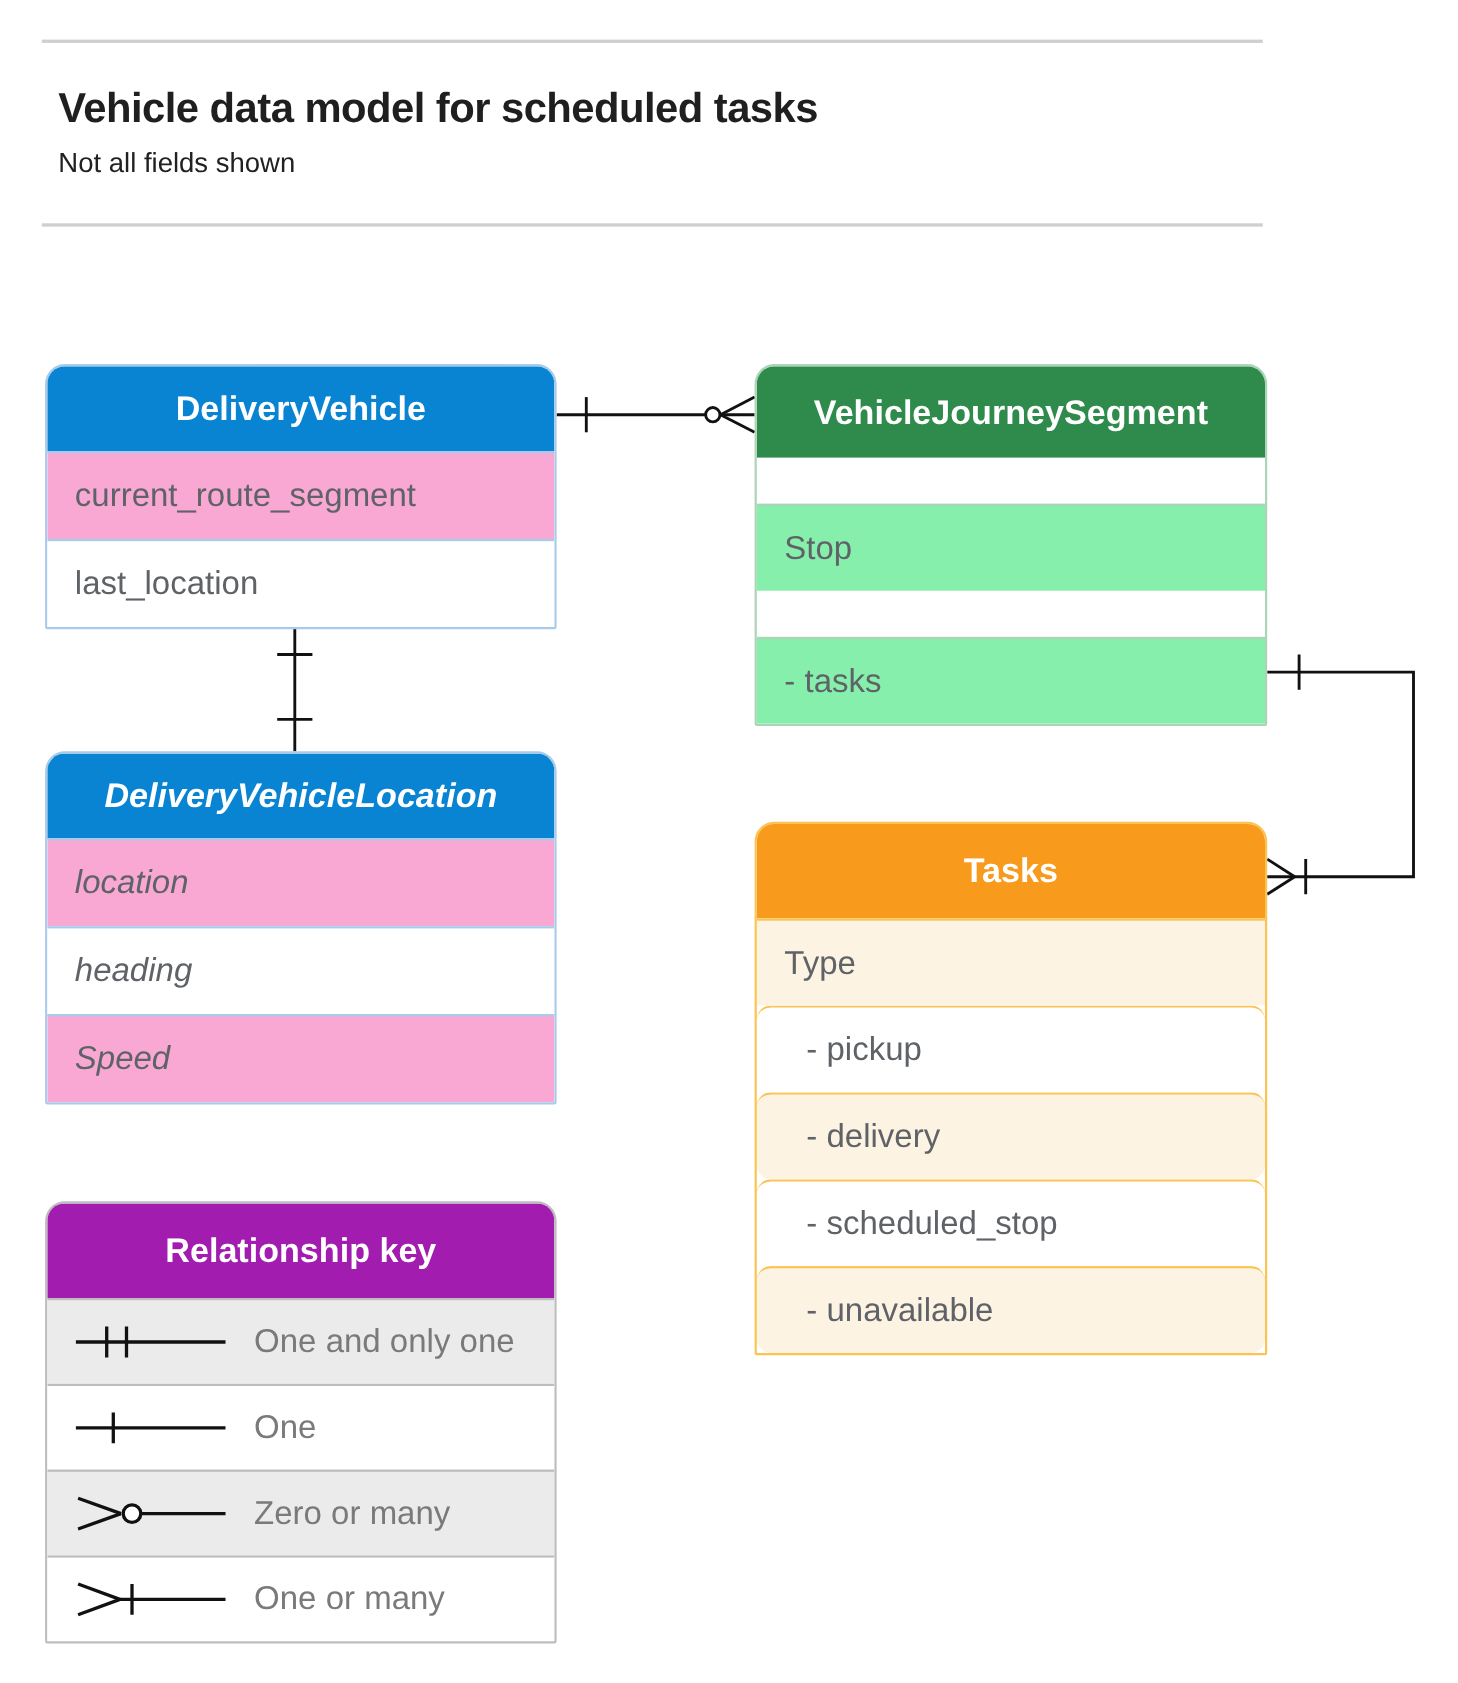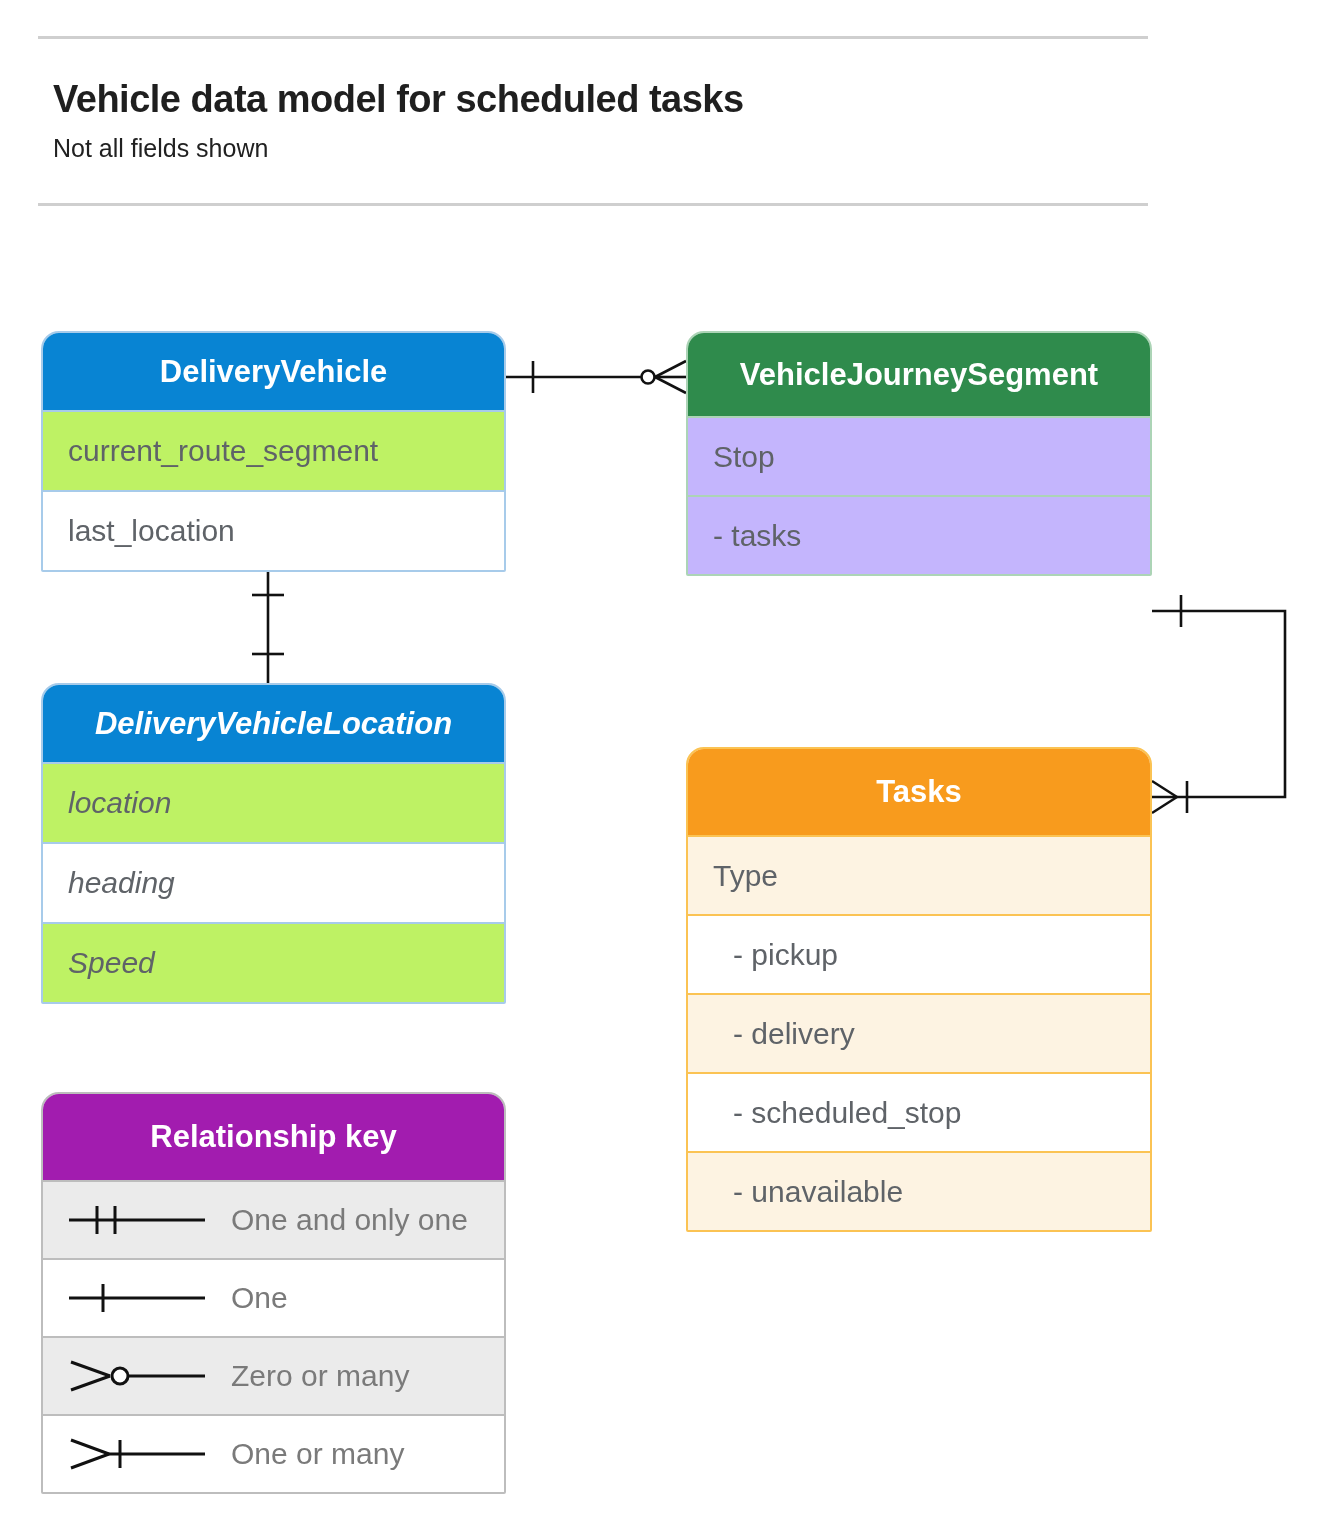--- a/index.html
+++ b/index.html
@@ -24,31 +24,31 @@
   }
   .entity header{
     display:flex;align-items:center;justify-content:center;
     font-size:31px;font-weight:700;color:#ffffff;
   }
   .entity .row{
     display:flex;align-items:center;box-sizing:border-box;
     font-size:30px;color:#5f6368;padding-left:25px;white-space:pre;
     border-top:2px solid #999;background:#fff;
   }
-  .entity .row.indent{padding-left:45px;}
+  .entity .row.indent{padding-left:45px;border-radius:13px;}
 
   .blue{border-color:#a7cbea;}
   .blue header{background:#0884d3;height:77px;}
   .blue .row{border-top-color:#a7cbea;height:80px;}
-  .blue .row.tint{background:#bef264;}
+  .blue .row.tint{background:#f9a8d4;}
 
   .green{border-color:#acd4b6;}
   .green header{background:#2f8b4c;height:83px;}
   .green .row{border-top-color:#acd4b6;height:79px;}
-  .green .row.tint{background:#c4b5fd;}
+  .green .row.tint{background:#86efac;margin-top:42px;}
 
   .orange{border-color:#fbc353;}
   .orange header{background:#f89b1d;height:86px;}
   .orange .row{border-top-color:#fbc353;height:79px;}
   .orange .row.tint{background:#fdf3e2;}
 
   .gray{border-color:#bdbdbd;}
   .gray header{background:#a21caf;height:86px;}
   .gray .row{border-top-color:#bdbdbd;height:78px;color:#7a7a7a;padding-left:20px;}
   .gray .row.tint{background:#ebebeb;}

